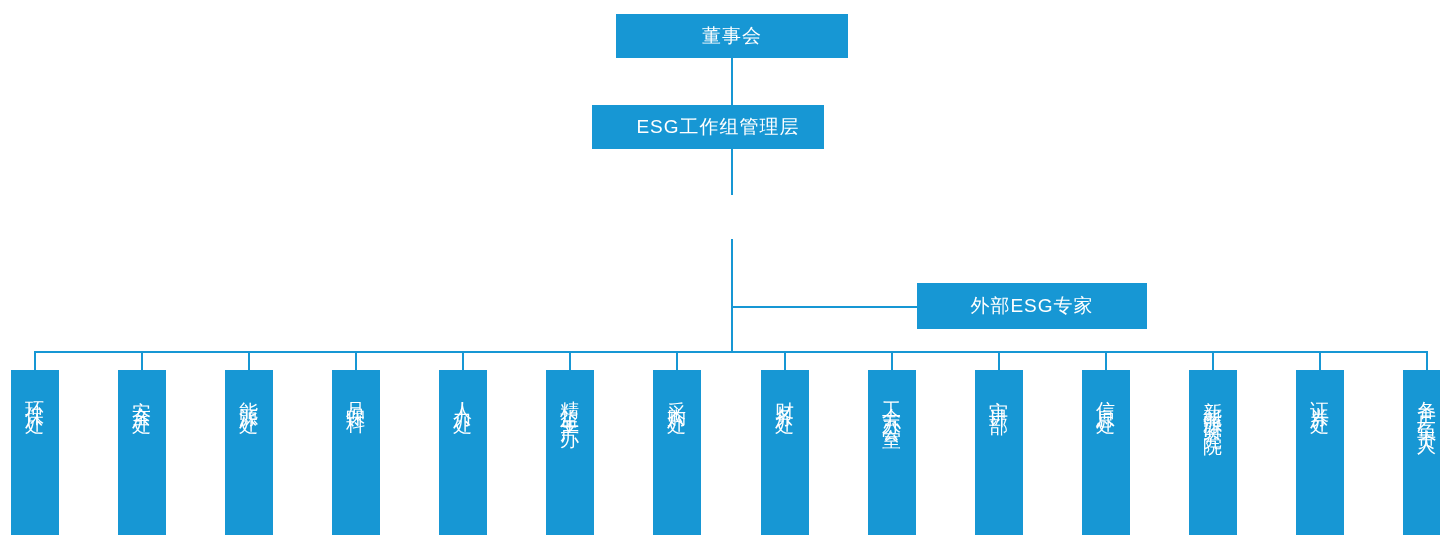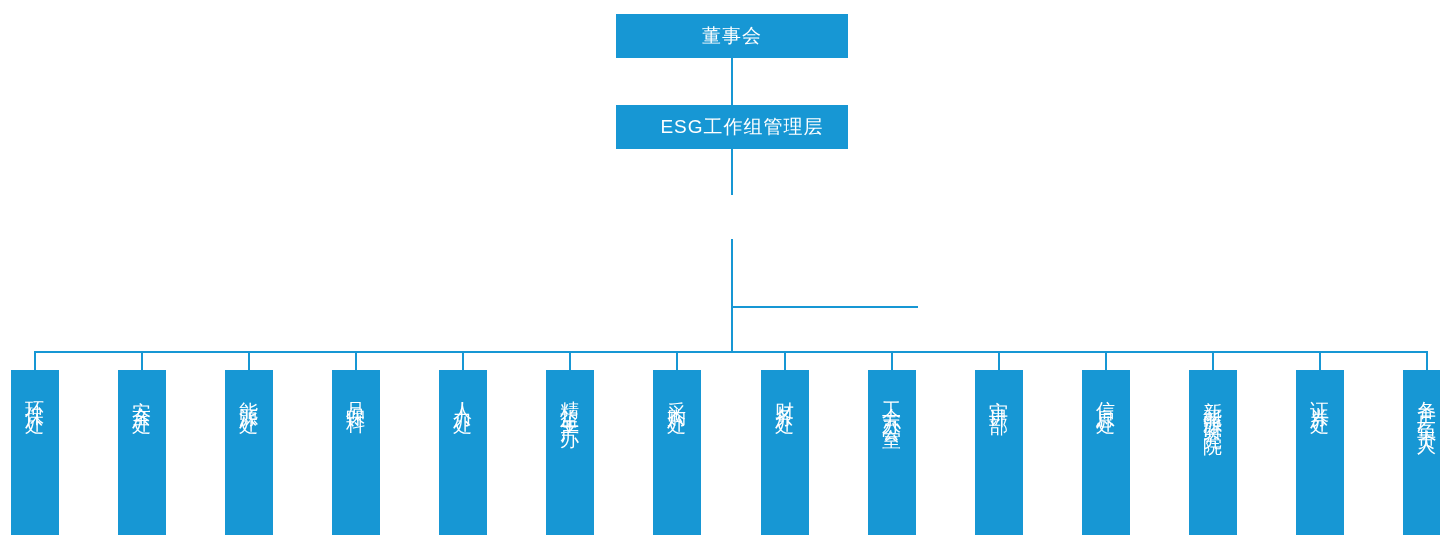--- a/index.html
+++ b/index.html
@@ -71,25 +71,28 @@
       <div class="line" style="left: 1093px; top: 341px; width: 2px; height: 17px;"></div>
       <div class="line" style="left: 1200px; top: 341px; width: 2px; height: 17px;"></div>
       <div class="line" style="left: 1307px; top: 341px; width: 2px; height: 17px;"></div>
       <div class="line" style="left: 1414px; top: 341px; width: 2px; height: 17px;"></div>
     </div>
 
   <div class="node hnode" style="left:604px; top:2px;">
     <span>董事会</span>
   </div>
 
-  <div class="node hnode" style="left:604px; top:93px;padding-left:20px;">
+  <div class="node hnode" style="left:580px; top:93px;padding-left:20px;">
     <span>ESG工作组管理层</span>
   </div>
 
 
+  <div class="node hnode" style="left:905px; top:271px; width:230px; height:46px;">
+    <span>外部ESG专家</span>
+  </div>
 
   <div id="department-container">
       <div class="node vnode" style="left: -1px; top: 358px;">
       <span class="vlabel">环保处</span>
     </div>
       <div class="node vnode" style="left: 106px; top: 358px;">
       <span class="vlabel">安全处</span>
     </div>
       <div class="node vnode" style="left: 213px; top: 358px;">
       <span class="vlabel">能源处</span>

